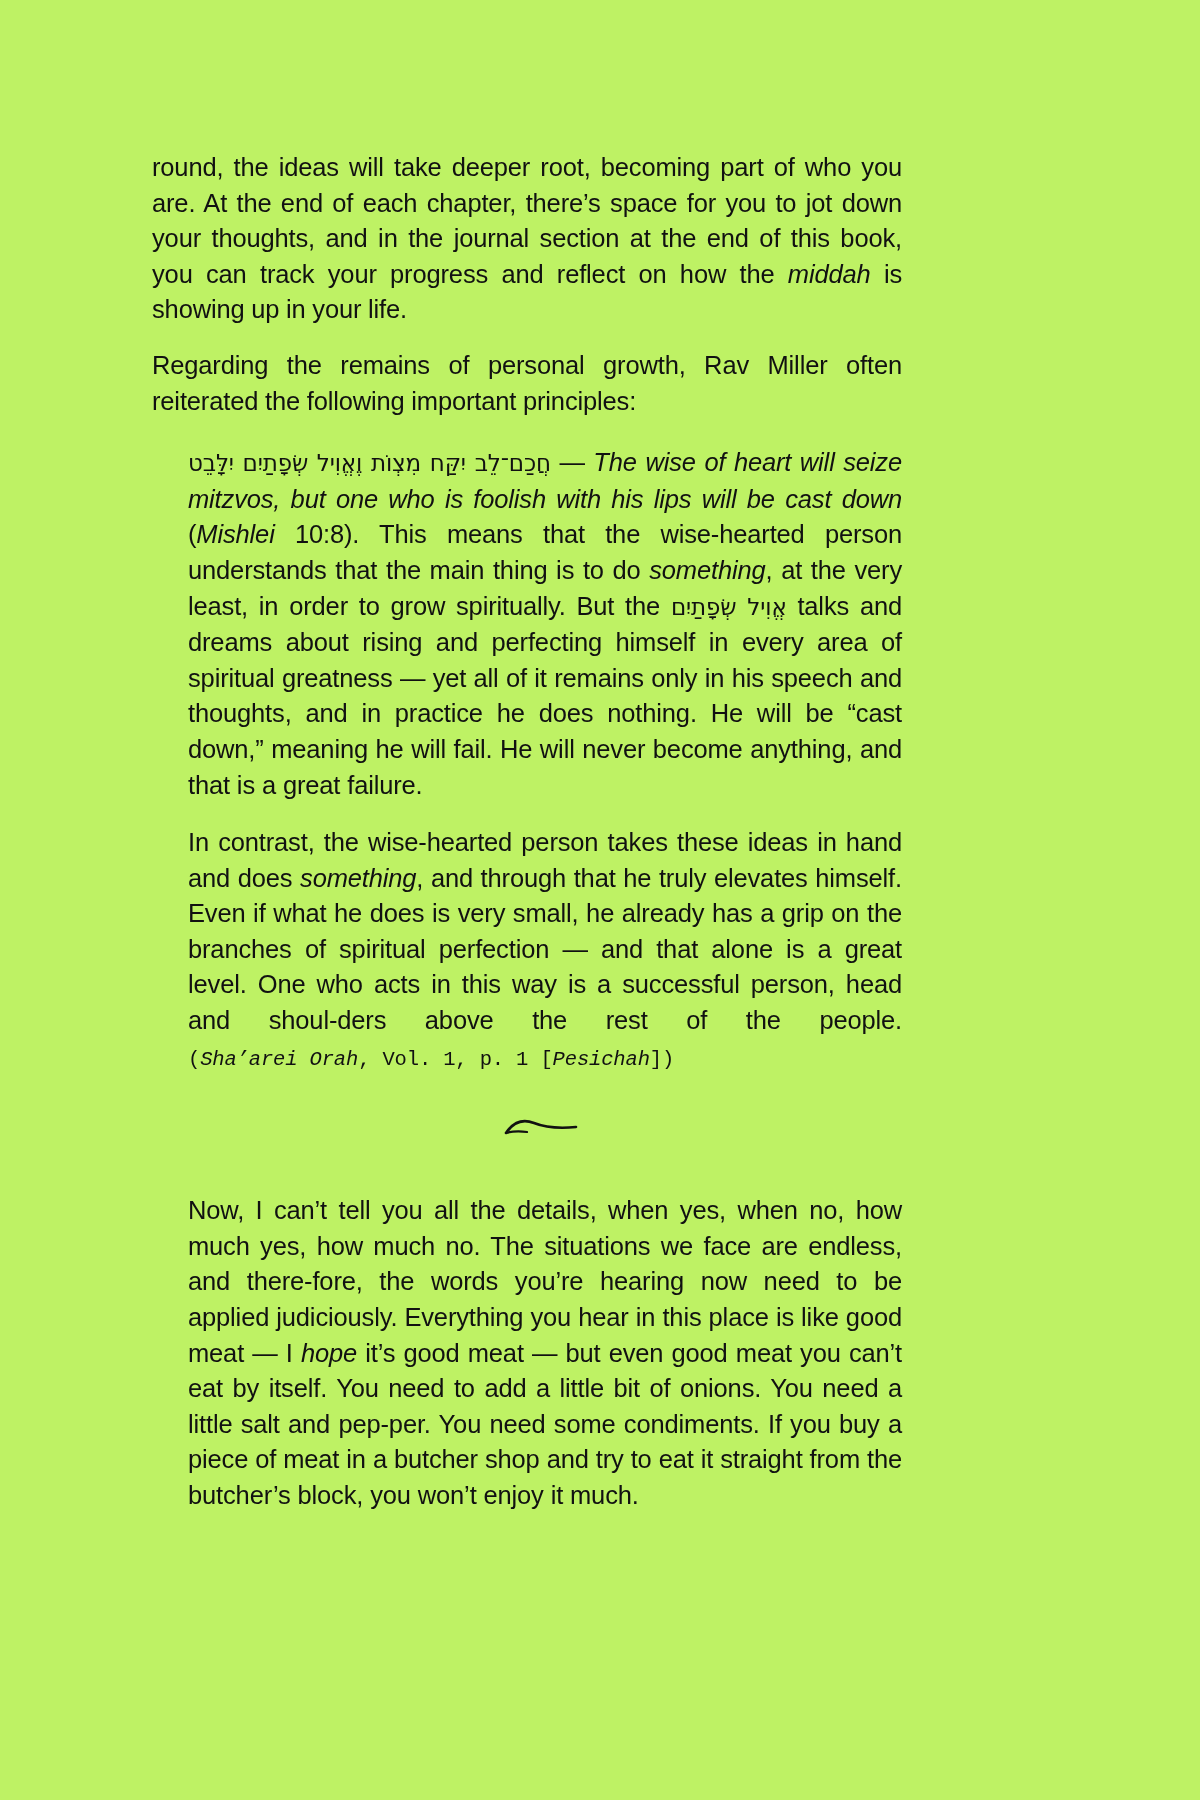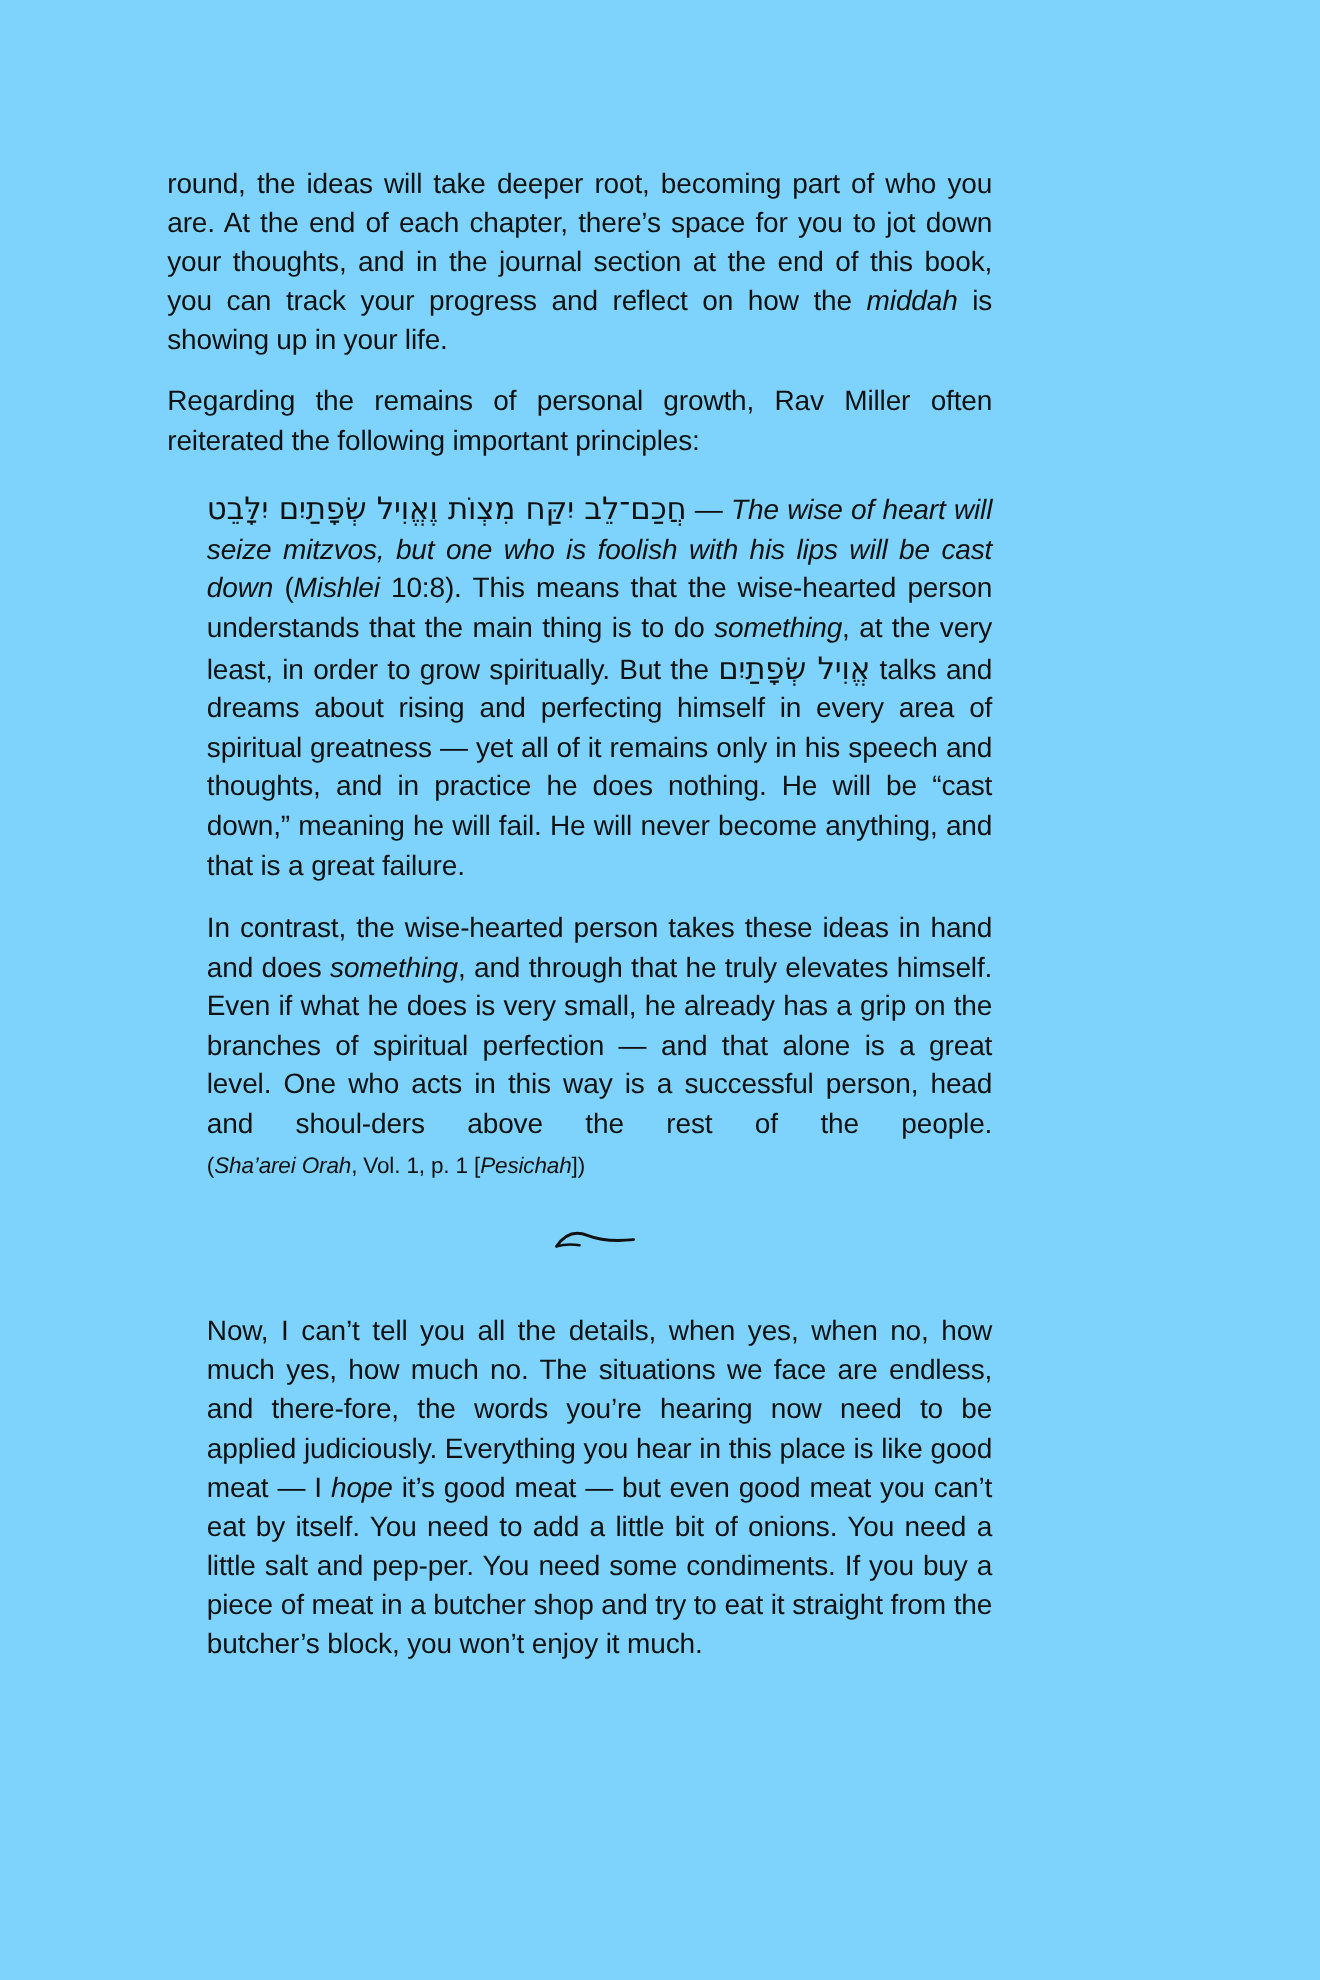--- a/index.html
+++ b/index.html
@@ -13,21 +13,21 @@
     font-family: "Liberation Sans", "DejaVu Sans", sans-serif;
     color: #111111;
     position: relative;
     overflow: hidden;
   }
   .page {
     position: absolute;
     left: 0; top: 0;
     width: 1200px;
     height: 1800px;
-    background: #7dd3fc;
+    background: #bef264;
   }
   .content {
     position: absolute;
     left: 152px;
     top: 150px;
     width: 750px;
   }
   p.body-par {
     margin: 0 0 20px 0;
     font-size: 25.5px;
@@ -50,26 +50,27 @@
     line-height: 35.6px;
     text-align: justify;
     letter-spacing: -0.15px;
   }
   .quote-block p:last-child { margin-bottom: 0; }
 
   .hebrew {
     direction: rtl;
     unicode-bidi: isolate;
     font-family: "DejaVu Sans", "Liberation Sans", sans-serif;
-    font-size: 28px;
+    font-size: 23px;
   }
   i, em { font-style: italic; }
 
   .cite-small {
     font-size: 20.5px;
+    font-family: Liberation Mono, monospace;
   }
 
   .ornament-wrap {
     margin: 34px 0 36px 0;
     text-align: center;
     height: 46px;
   }
   .ornament {
     display: inline-block;
   }

